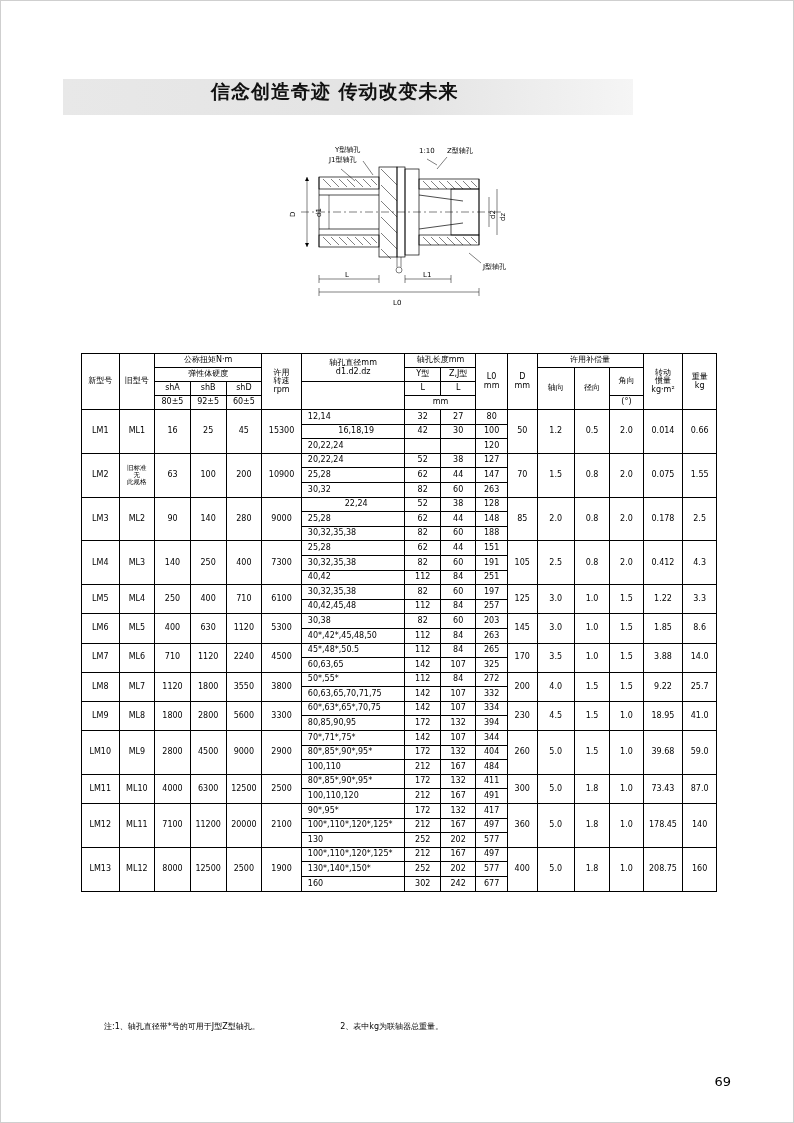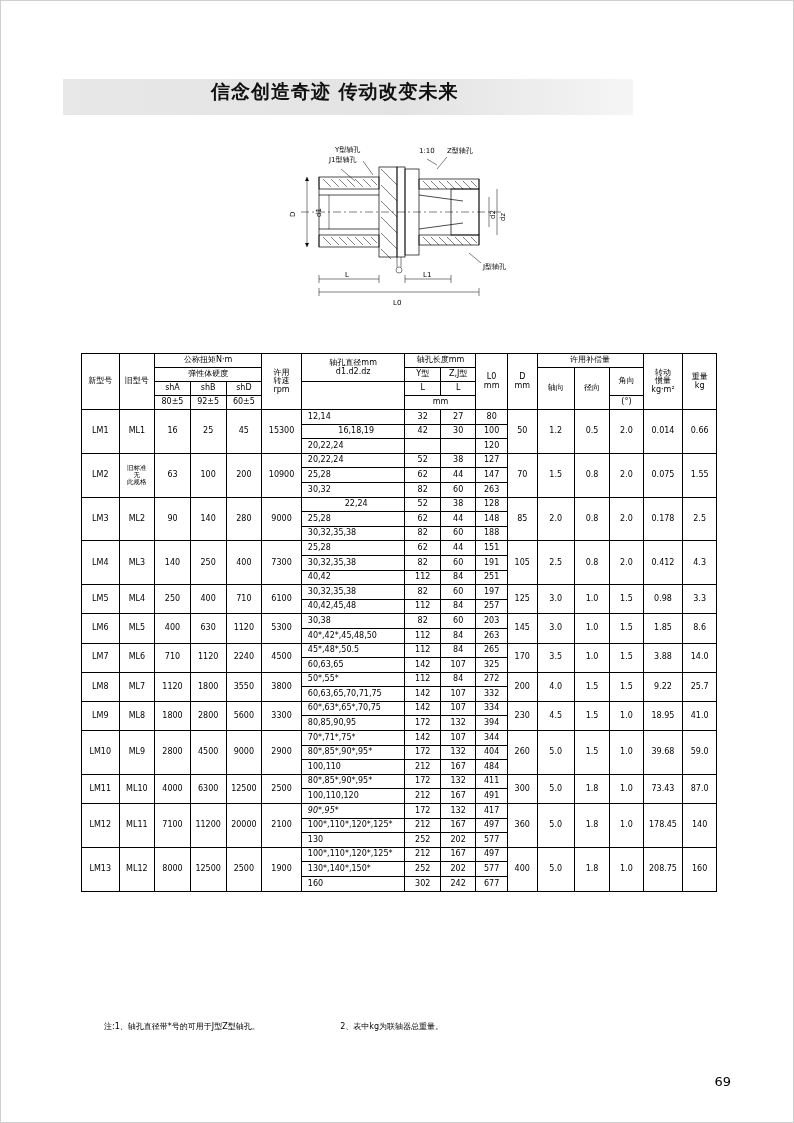--- a/index.html
+++ b/index.html
@@ -358,21 +358,21 @@
             <td rowspan="2">710</td>
             <td rowspan="2">6100</td>
             <td style="text-align: left; padding-left: 6px;">30,32,35,38</td>
             <td>82</td>
             <td>60</td>
             <td>197</td>
             <td rowspan="2">125</td>
             <td rowspan="2">3.0</td>
             <td rowspan="2">1.0</td>
             <td rowspan="2">1.5</td>
-            <td rowspan="2">0.98</td>
+            <td rowspan="2">1.22</td>
             <td rowspan="2">3.3</td>
           </tr>
           <tr class="rowh">
             <td style="text-align: left; padding-left: 6px;">40,42,45,48</td>
             <td>112</td>
             <td>84</td>
             <td>257</td>
           </tr>
           <tr class="rowh">
             <td rowspan="2">LM6</td>
@@ -524,21 +524,21 @@
             <td>167</td>
             <td>491</td>
           </tr>
           <tr class="rowh">
             <td rowspan="3">LM12</td>
             <td rowspan="3">ML11</td>
             <td rowspan="3">7100</td>
             <td rowspan="3">11200</td>
             <td rowspan="3">20000</td>
             <td rowspan="3">2100</td>
-            <td style="text-align: left; padding-left: 6px; font-style: italic;">90*,95*</td>
+            <td style="text-align: left; padding-left: 6px;">90*,95*</td>
             <td>172</td>
             <td>132</td>
             <td>417</td>
             <td rowspan="3">360</td>
             <td rowspan="3">5.0</td>
             <td rowspan="3">1.8</td>
             <td rowspan="3">1.0</td>
             <td rowspan="3">178.45</td>
             <td rowspan="3">140</td>
           </tr>

